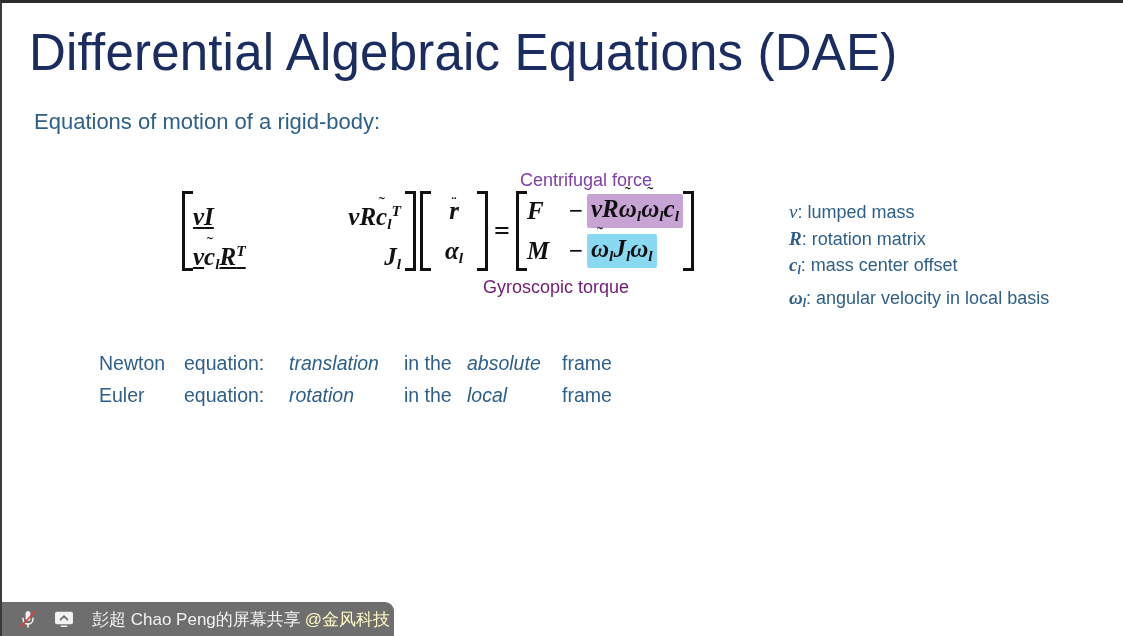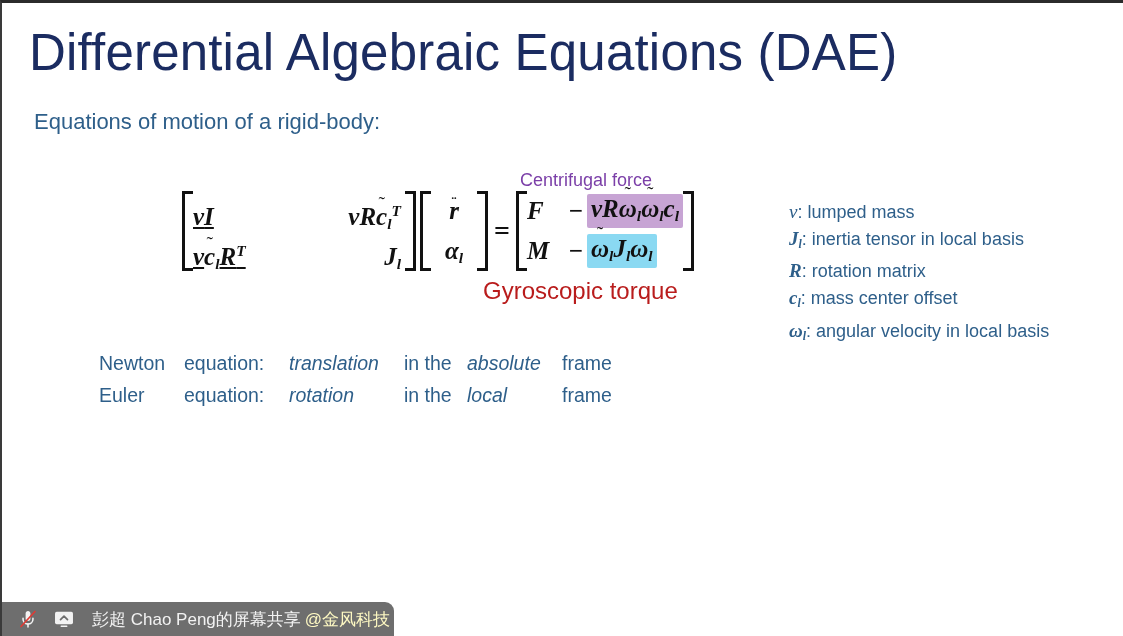--- a/index.html
+++ b/index.html
@@ -81,21 +81,21 @@
     position:absolute;left:50%;transform:translateX(-52%);
     top:-0.60em;font-size:0.62em;font-style:normal;
   }
   
   .cal-purple{
     position:absolute;left:481px;top:167px;
     font-size:18px;color:#7b3fa8;white-space:nowrap;margin-left:37px;
   }
   .cal-cyan{
     position:absolute;left:481px;top:274px;
-    font-size:24px;color:#b91c1c;white-space:nowrap;
+    font-size:18px;color:#701a75;white-space:nowrap;
   }
   
   .legend{
     position:absolute;left:787px;top:196px;
     color:#2e5f8a;font-size:18px;line-height:26.5px;
   }
   .legend .sym{
     font-family:"Liberation Serif",serif;
     font-style:italic;font-weight:bold;font-size:19px;
   }
@@ -198,23 +198,20 @@
         </span>
 
     </div>
   </div>
 
   <div class="cal-cyan">Gyroscopic torque</div>
 
   <div class="legend">
     <div class="legend-row">
       <span class="sym nu">ν</span><span>: lumped mass</span>
-    </div>
-    <div class="legend-row">
-      <span class="sym">J<sub>l</sub></span><span>: inertia tensor in local basis</span>
     </div>
     <div class="legend-row">
       <span class="sym">R</span><span>: rotation matrix</span>
     </div>
     <div class="legend-row">
       <span class="sym">c<sub>l</sub></span><span>: mass center offset</span>
     </div>
     <div class="legend-row">
       <span class="sym">ω<sub>l</sub></span><span>: angular velocity in local basis</span>
     </div>

